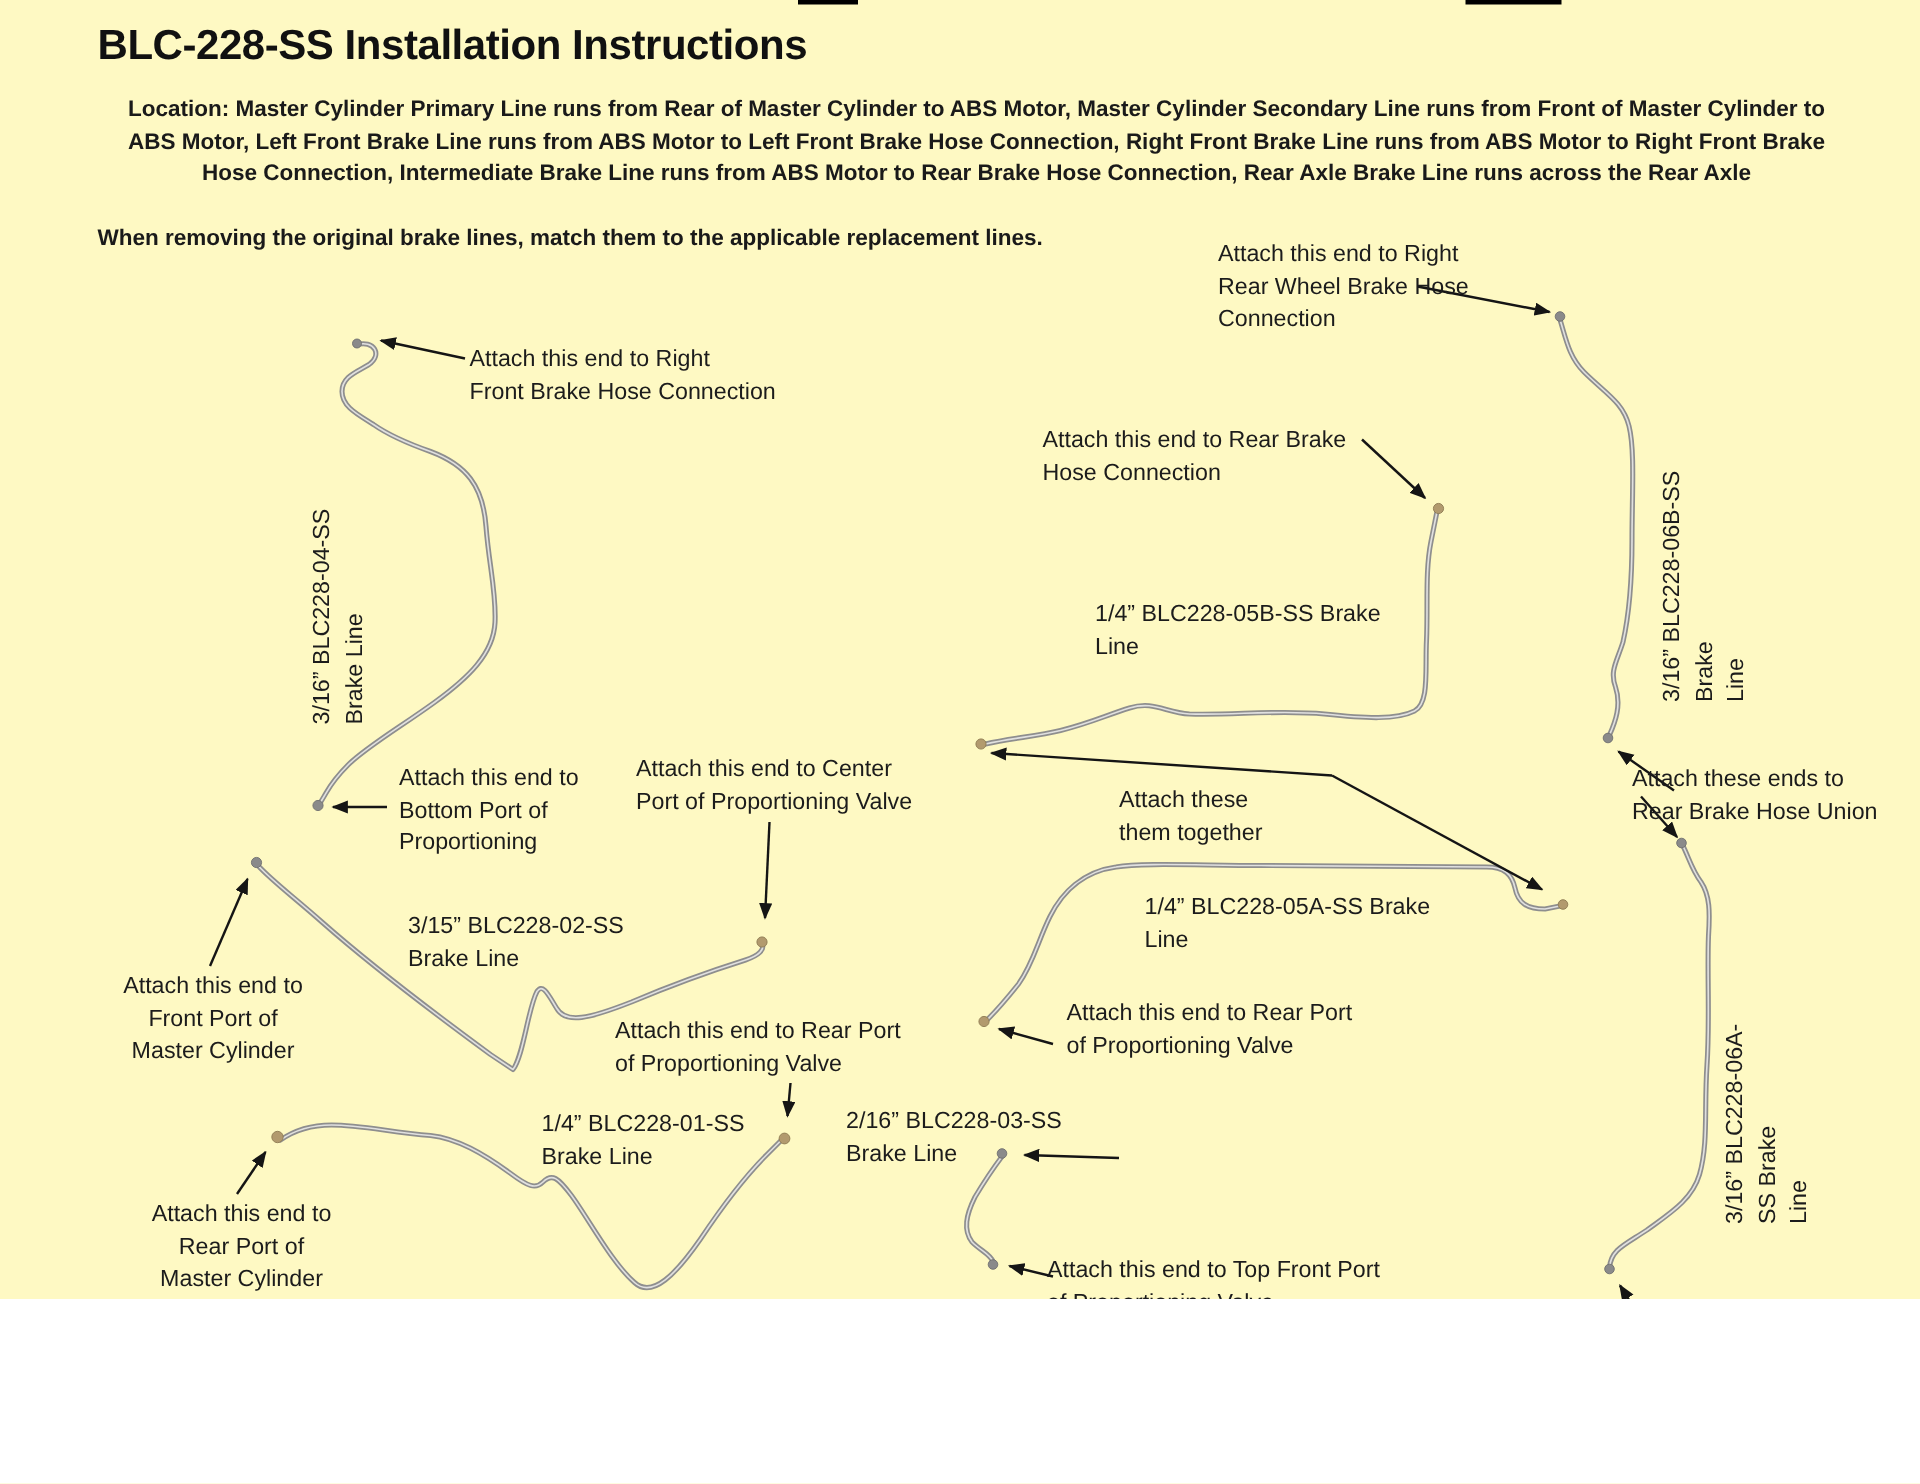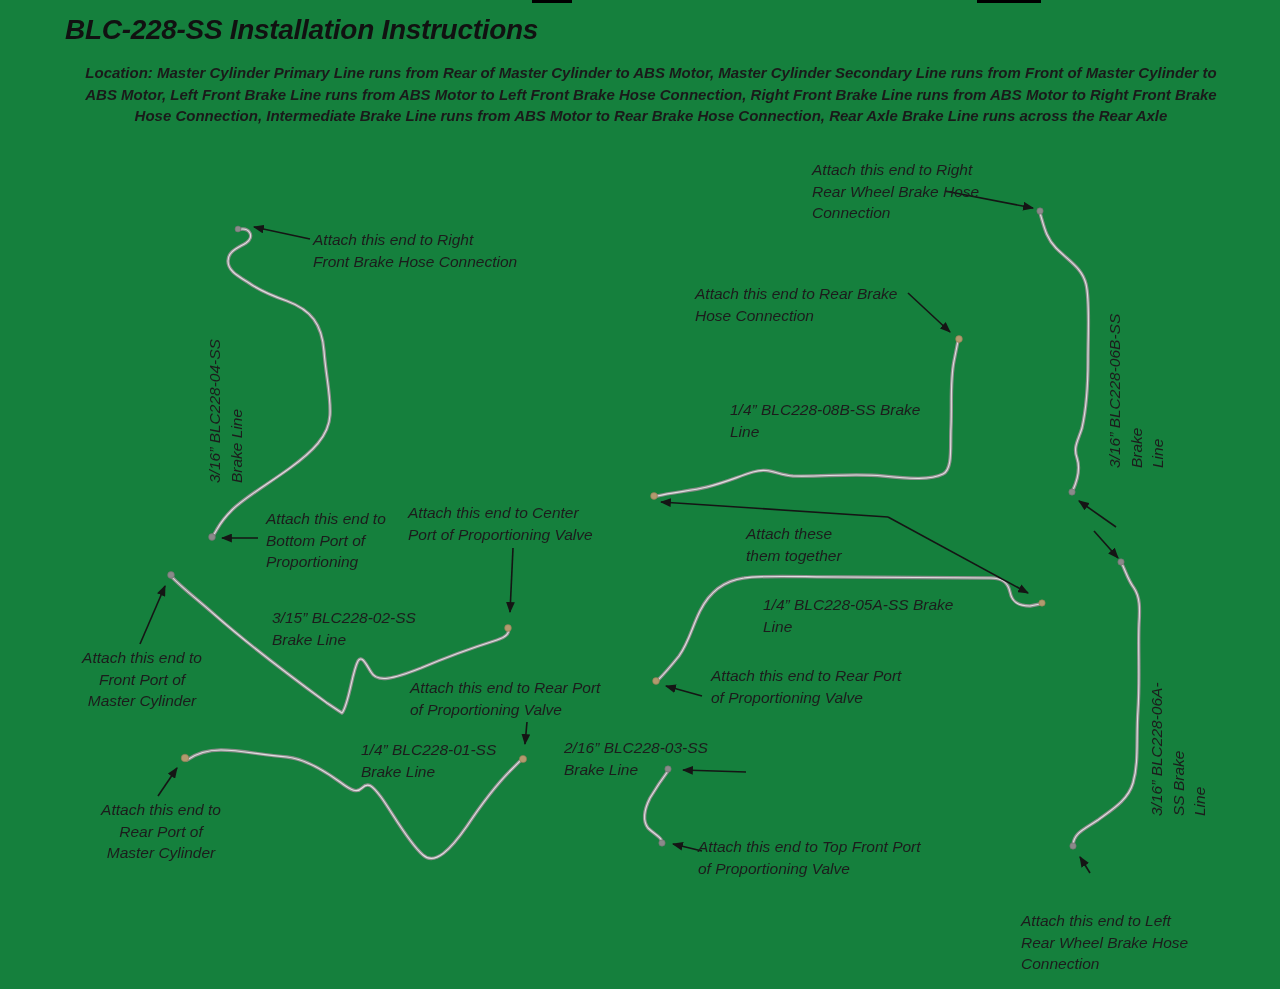--- a/index.html
+++ b/index.html
@@ -1,18 +1,18 @@
 <!DOCTYPE html>
 <html><head>
 <meta charset="utf-8">
 <style>
   * { margin:0; padding:0; box-sizing:border-box; }
   html,body { background:#ffffff; }
   body { font-family:"Liberation Sans", sans-serif; color:#1a1a1a; }
-  .canvas { position:relative; width:1280px; height:989px; background:#15803d; overflow:hidden;font-style:italic; }
+  .canvas { position:relative; width:1280px; height:866px; background:#fef9c3; overflow:hidden; }
 
   .bar { position:absolute; top:0; height:3px; background:#000; }
   .bar1 { left:532px; width:40px; }
   .bar2 { left:977px; width:64px; }
 
   .title { position:absolute; left:65px; top:14px; font-size:28px; font-weight:bold;
            letter-spacing:-0.3px; color:#111; white-space:nowrap; }
 
   .location { position:absolute; left:64px; top:62px; width:1174px; font-size:15px;
               font-weight:bold; line-height:21.5px; text-align:center; white-space:pre-line; }
@@ -37,20 +37,21 @@
 
 <div class="canvas">
 
   <div class="bar bar1"></div>
   <div class="bar bar2"></div>
 
   <div class="title">BLC-228-SS Installation Instructions</div>
   <div class="location">Location: Master Cylinder Primary Line runs from Rear of Master Cylinder to ABS Motor, Master Cylinder Secondary Line runs from Front of Master Cylinder to
 ABS Motor, Left Front Brake Line runs from ABS Motor to Left Front Brake Hose Connection, Right Front Brake Line runs from ABS Motor to Right Front Brake
 Hose Connection, Intermediate Brake Line runs from ABS Motor to Rear Brake Hose Connection, Rear Axle Brake Line runs across the Rear Axle</div>
+  <div class="note">When removing the original brake lines, match them to the applicable replacement lines.</div>
 
   <svg class="diagram" width="1280" height="989" viewBox="0 0 1280 989">
     <defs>
       <marker id="arr" viewBox="0 0 10 8" refX="9" refY="4" markerWidth="11" markerHeight="9" orient="auto" markerUnits="userSpaceOnUse">
         <path d="M0 0 L10 4 L0 8 Z" fill="#151515"></path>
       </marker>
       <path id="p04" d="M 237 230 C 250 226 255 237 246 243 C 238 248 228 251 228 261 C 228 271 238 276 249 283 C 259 290 270 295 287 301 C 311 310 322 324 324 351 C 326 377 331 395 330 415 C 329 436 312 452 290 468 C 268 484 244 498 232 510 C 221 521 219 526 216 531 L 213 536"></path>
       <path id="p05b" d="M 657 496 C 674 492 691 491 707 487 C 727 482 737 477 753 472 C 769 467 777 475 793 476 C 821 477 853 473 883 476 C 911 479 931 480 943 474 C 953 469 950 447 951 427 C 952 403 950 381 954 361 L 958 341"></path>
       <path id="p06b" d="M 1040 213 C 1044 226 1046 238 1056 248 C 1070 262 1082 268 1086 284 C 1090 300 1088 330 1088 360 C 1088 390 1086 410 1082 428 C 1078 441 1073 447 1077 458 C 1081 470 1077 481 1073 490"></path>
       <path id="p02" d="M 172 577 C 181 587 197 599 215 615 C 249 645 297 681 327 703 L 342 713 C 349 704 352 672 358 661 C 362 655 366 664 371 672 C 377 683 393 679 421 668 C 447 657 478 646 497 640 C 506 637 510 633 508 629"></path>
@@ -132,29 +133,31 @@
     </g>
   </svg>
 
   <div class="ann" style="left:313px; top:229px;">Attach this end to Right
 Front Brake Hose Connection</div>
   <div class="ann" style="left:812px; top:159px;">Attach this end to Right
 Rear Wheel Brake Hose
 Connection</div>
   <div class="ann" style="left:695px; top:283px;">Attach this end to Rear Brake
 Hose Connection</div>
-  <div class="ann" style="left:730px; top:399px;">1/4” BLC228-08B-SS Brake
+  <div class="ann" style="left:730px; top:399px;">1/4” BLC228-05B-SS Brake
 Line</div>
   <div class="ann" style="left:266px; top:508px;">Attach this end to
 Bottom Port of
 Proportioning</div>
-  <div class="ann" style="left:408px; top:502px;">Attach this end to Center
+  <div class="ann" style="left:424px; top:502px;">Attach this end to Center
 Port of Proportioning Valve</div>
   <div class="ann" style="left:746px; top:523px;">Attach these
 them together</div>
+  <div class="ann" style="left:1088px; top:509px;">Attach these ends to
+Rear Brake Hose Union</div>
   <div class="ann" style="left:763px; top:594px;">1/4” BLC228-05A-SS Brake
 Line</div>
   <div class="ann center" style="left:72px; top:647px; width:140px;">Attach this end to
 Front Port of
 Master Cylinder</div>
   <div class="ann" style="left:272px; top:607px;">3/15” BLC228-02-SS
 Brake Line</div>
   <div class="ann" style="left:410px; top:677px;">Attach this end to Rear Port
 of Proportioning Valve</div>
   <div class="ann" style="left:711px; top:665px;">Attach this end to Rear Port

